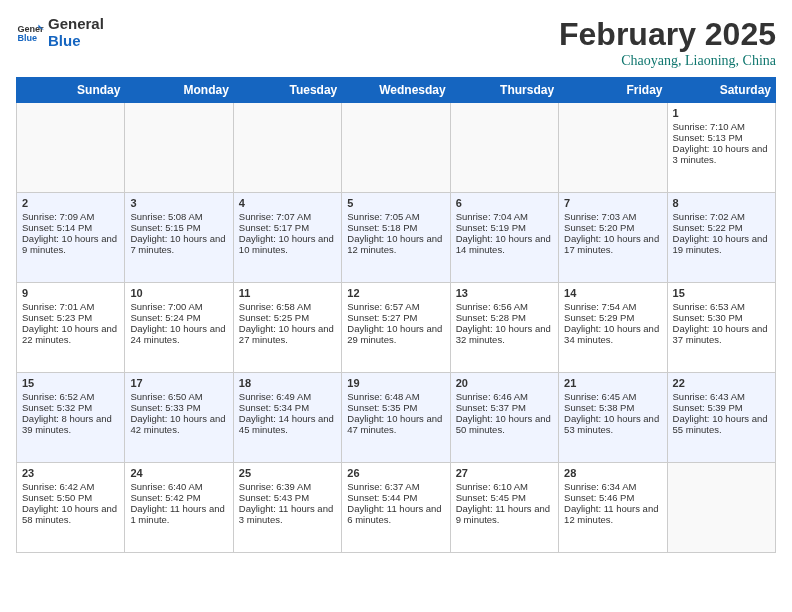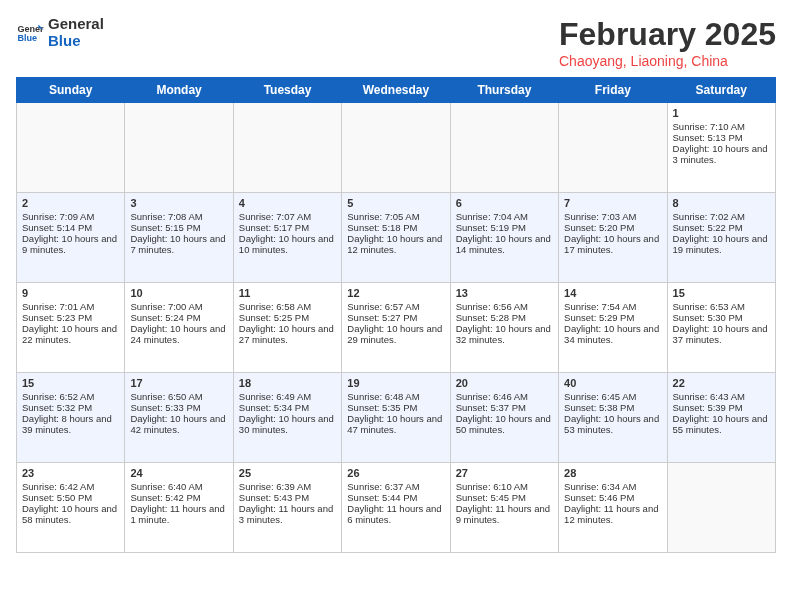--- a/index.html
+++ b/index.html
@@ -19,42 +19,44 @@
     .logo {
       display: flex;
       align-items: center;
       gap: 4px;
     }
     .logo-icon {
       width: 28px;
       height: 28px;
     }
     .title-block {
+      text-align: right;
     }
     .month-title {
       font-size: 32px;
       font-weight: bold;
       color: #333;
     }
     .location {
       font-size: 14px;
-      color: #ef4444;
+      color: #0f766e;
+      font-family: Liberation Serif, serif;
     }
     .calendar {
       width: 100%;
       border-collapse: collapse;
       table-layout: fixed;
     }
     .calendar th {
       background: #1565c0;
       color: #fff;
       font-size: 12px;
       font-weight: bold;
       padding: 5px 4px;
-      text-align: center;
+      text-align: right;
       border: 1px solid #1565c0;
     }
     .calendar td {
       border: 1px solid #ccc;
       vertical-align: top;
       padding: 4px 5px;
       font-size: 9.5px;
       color: #333;
       height: 90px;
     }
@@ -121,21 +123,21 @@
       </tr>
       <tr class="alt-row">
         <td>
           <span class="day-num">2</span>
           <div>Sunrise: 7:09 AM</div>
           <div>Sunset: 5:14 PM</div>
           <div>Daylight: 10 hours and 9 minutes.</div>
         </td>
         <td>
           <span class="day-num">3</span>
-          <div>Sunrise: 7:08 AM</div>
+          <div>Sunrise: 5:08 AM</div>
           <div>Sunset: 5:15 PM</div>
           <div>Daylight: 10 hours and 7 minutes.</div>
         </td>
         <td>
           <span class="day-num">4</span>
           <div>Sunrise: 7:07 AM</div>
           <div>Sunset: 5:17 PM</div>
           <div>Daylight: 10 hours and 10 minutes.</div>
         </td>
         <td>
@@ -217,36 +219,36 @@
         <td>
           <span class="day-num">17</span>
           <div>Sunrise: 6:50 AM</div>
           <div>Sunset: 5:33 PM</div>
           <div>Daylight: 10 hours and 42 minutes.</div>
         </td>
         <td>
           <span class="day-num">18</span>
           <div>Sunrise: 6:49 AM</div>
           <div>Sunset: 5:34 PM</div>
-          <div>Daylight: 10 hours and 30 minutes.</div>
+          <div>Daylight: 14 hours and 45 minutes.</div>
         </td>
         <td>
           <span class="day-num">19</span>
           <div>Sunrise: 6:48 AM</div>
           <div>Sunset: 5:35 PM</div>
           <div>Daylight: 10 hours and 47 minutes.</div>
         </td>
         <td>
           <span class="day-num">20</span>
           <div>Sunrise: 6:46 AM</div>
           <div>Sunset: 5:37 PM</div>
           <div>Daylight: 10 hours and 50 minutes.</div>
         </td>
         <td>
-          <span class="day-num">40</span>
+          <span class="day-num">21</span>
           <div>Sunrise: 6:45 AM</div>
           <div>Sunset: 5:38 PM</div>
           <div>Daylight: 10 hours and 53 minutes.</div>
         </td>
         <td>
           <span class="day-num">22</span>
           <div>Sunrise: 6:43 AM</div>
           <div>Sunset: 5:39 PM</div>
           <div>Daylight: 10 hours and 55 minutes.</div>
         </td>

